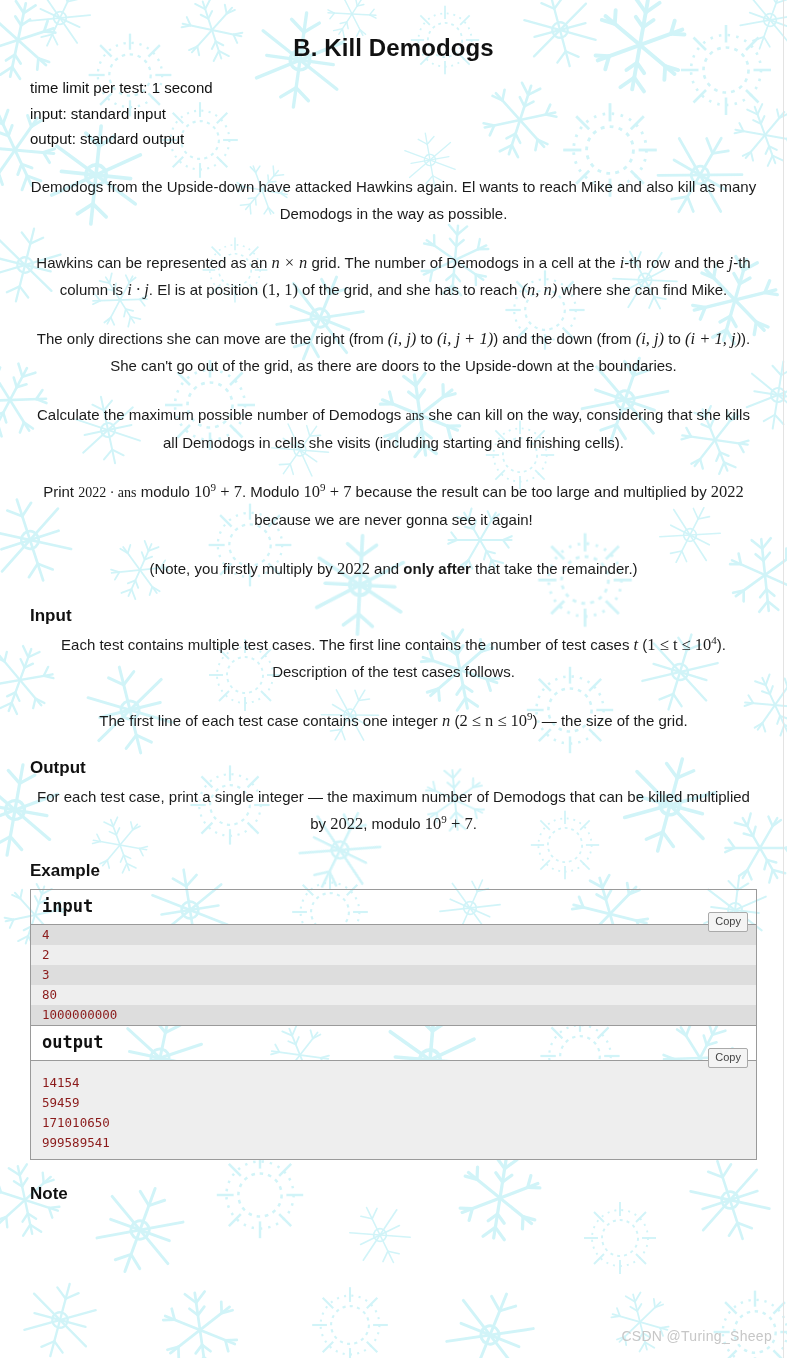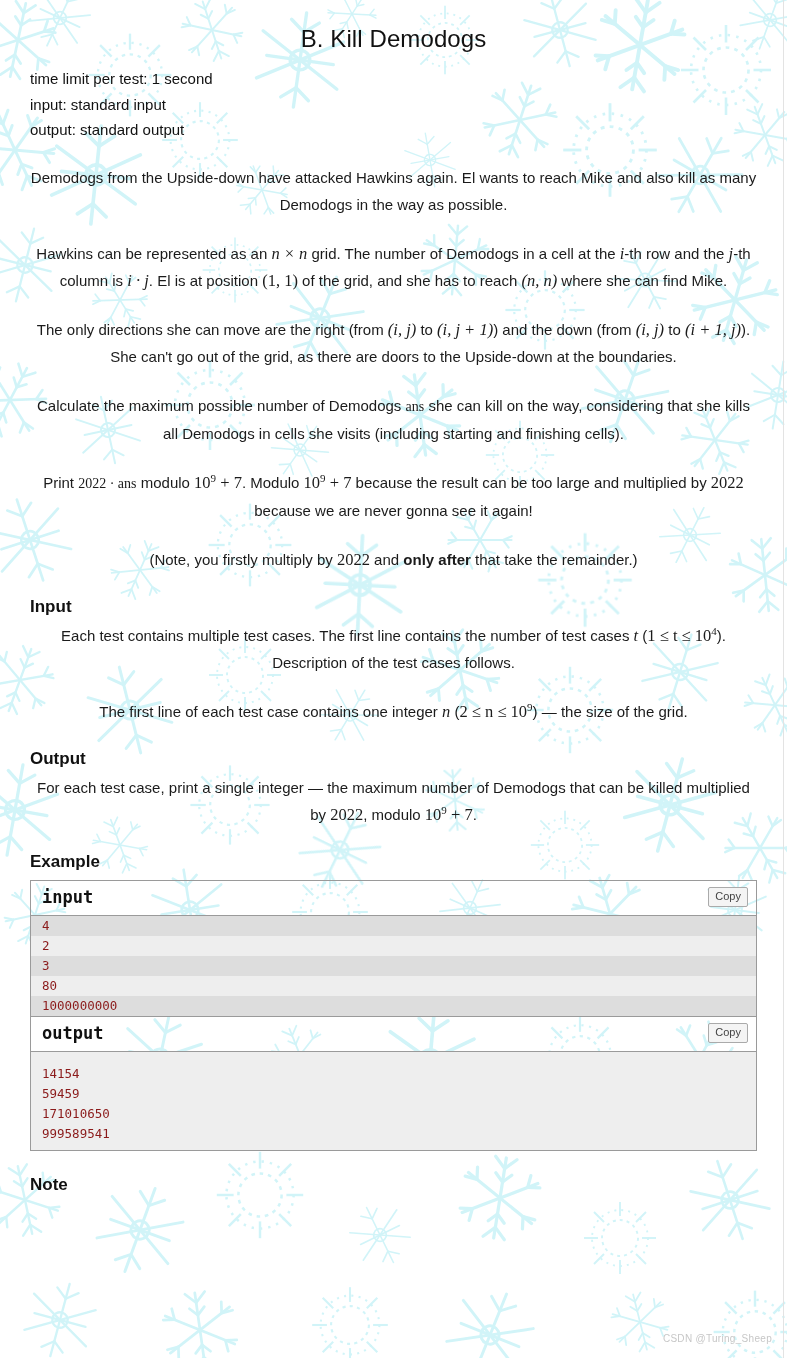--- a/index.html
+++ b/index.html
@@ -37,25 +37,25 @@
   
   #content {
     position: relative;
     z-index: 2;
     padding: 0 30px 0 30px;
   }
 
   .problem-title {
     text-align: center;
     font-size: 24px;
-    font-weight: 400;
+    font-weight: 700;
     letter-spacing: 0.1px;
     color: #111;
     margin: 0;
-    padding-top: 24px;
+    padding-top: 33px;
     line-height: 30px;
   }
   .limits {
     text-align: left;
     margin-top: 12px;
   }
   .limit-line {
     font-size: 15px;
     line-height: 25.5px;
     color: #111;
@@ -122,21 +122,21 @@
     top: 6px;
     font-family: "DejaVu Sans Mono", "Liberation Mono", monospace;
     font-size: 17px;
     font-weight: bold;
     color: #111;
     letter-spacing: 0px;
   }
   .copy-btn {
     position: absolute;
     right: 8px;
-    top: 6px;
+    top: 22px;
     font-family: "Liberation Sans", sans-serif;
     font-size: 11px;
     color: #444;
     background: #f4f4f4;
     border: 1px solid #aaaaaa;
     border-radius: 2px;
     padding: 2px 6px 3px 6px;
     line-height: 13px;
     cursor: pointer;
   }
@@ -160,21 +160,21 @@
   .sample-pre.plain { padding: 12px 0 6px 0; background:#eeeeee; }
   .sample-pre.plain .ln { background: transparent; }
 
   
   .watermark {
     position: absolute;
     right: 15px;
     bottom: 14px;
     z-index: 3;
     font-family: "Liberation Sans", sans-serif;
-    font-size: 10px;
+    font-size: 14px;
     color: #c7c7c7;
     letter-spacing: 0.3px;
   }
 </style>
 </head>
 <body>
 
 <div id="snow-bg">
   <svg viewBox="0 0 787 1358" preserveAspectRatio="none" xmlns="http://www.w3.org/2000/svg">
     <defs>

